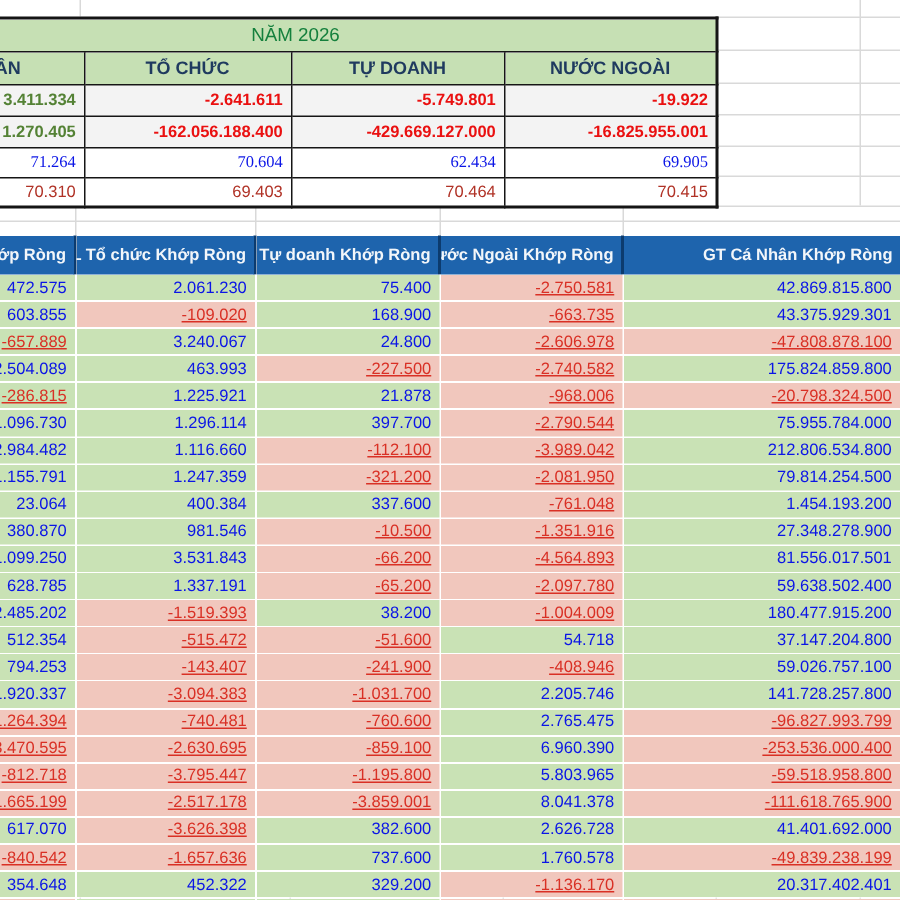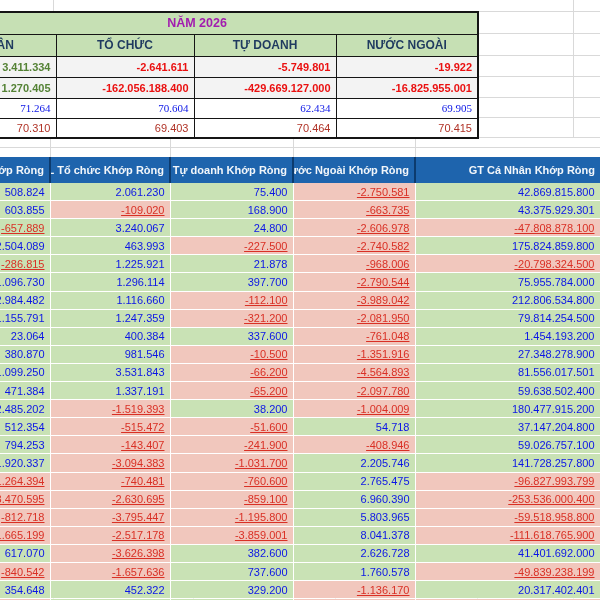--- a/index.html
+++ b/index.html
@@ -14,21 +14,21 @@
 
   table{border-collapse:collapse;table-layout:fixed;position:absolute;}
 
   
   #table1{left:-85px;top:11px;width:562px;border:2px solid #151515;}
   #table1 td{border:1px solid #151515;position:relative;overflow:hidden;padding:0;}
   #table1 .c1{width:140px;} #table1 .c2{width:138px;} #table1 .c3{width:142px;} #table1 .c4{width:142px;}
   #table1 .green-row{background:#c6e0b4;}
   .num{position:absolute;right:5px;top:50%;transform:translateY(-50%);white-space:nowrap;font-size:11px;}
   .ctr{left:50%;right:auto;transform:translate(-50%,-50%);}
-  .title-t{font-size:12.5px;font-weight:bold;color:#a21caf;}
+  .title-t{font-size:12.5px;font-weight:normal;color:#15803d;}
   .hdr-t{font-size:12px;font-weight:bold;color:#1f3a5f;}
   .bold .num{font-weight:bold;}
   .green{color:#548235;} .red{color:#ea1010;} .blue{color:#0b15e6;font-family:Liberation Serif, serif;} .maroon{color:#b03226;margin-left:34px;}
 
   
   #table2{left:-55px;top:157px;width:655px;}
   #table2 th{
     background:#1e64ad;color:#f2f6fa;font-size:11px;font-weight:bold;
     position:relative;overflow:hidden;padding:0;height:26px;
     border-right:2px solid #0c3b6e;
@@ -178,21 +178,21 @@
           <span class="num">KL Nước Ngoài Khớp Ròng</span>
         </th>
       <th>
           <span class="num">GT Cá Nhân Khớp Ròng</span>
         </th>
     </tr>
   </thead>
   <tbody id="t2-rows">
       <tr>
         <td class="g">
-          <span class="num pos">508.824</span>
+          <span class="num pos">472.575</span>
         </td>
         <td class="g">
           <span class="num pos">2.061.230</span>
         </td>
         <td class="g">
           <span class="num pos">75.400</span>
         </td>
         <td class="r">
           <span class="num neg">-2.750.581</span>
         </td>
@@ -365,21 +365,21 @@
         </td>
         <td class="r">
           <span class="num neg">-4.564.893</span>
         </td>
         <td class="g">
           <span class="num pos">81.556.017.501</span>
         </td>
       </tr>
       <tr>
         <td class="g">
-          <span class="num pos">471.384</span>
+          <span class="num pos">628.785</span>
         </td>
         <td class="g">
           <span class="num pos">1.337.191</span>
         </td>
         <td class="r">
           <span class="num neg">-65.200</span>
         </td>
         <td class="r">
           <span class="num neg">-2.097.780</span>
         </td>

